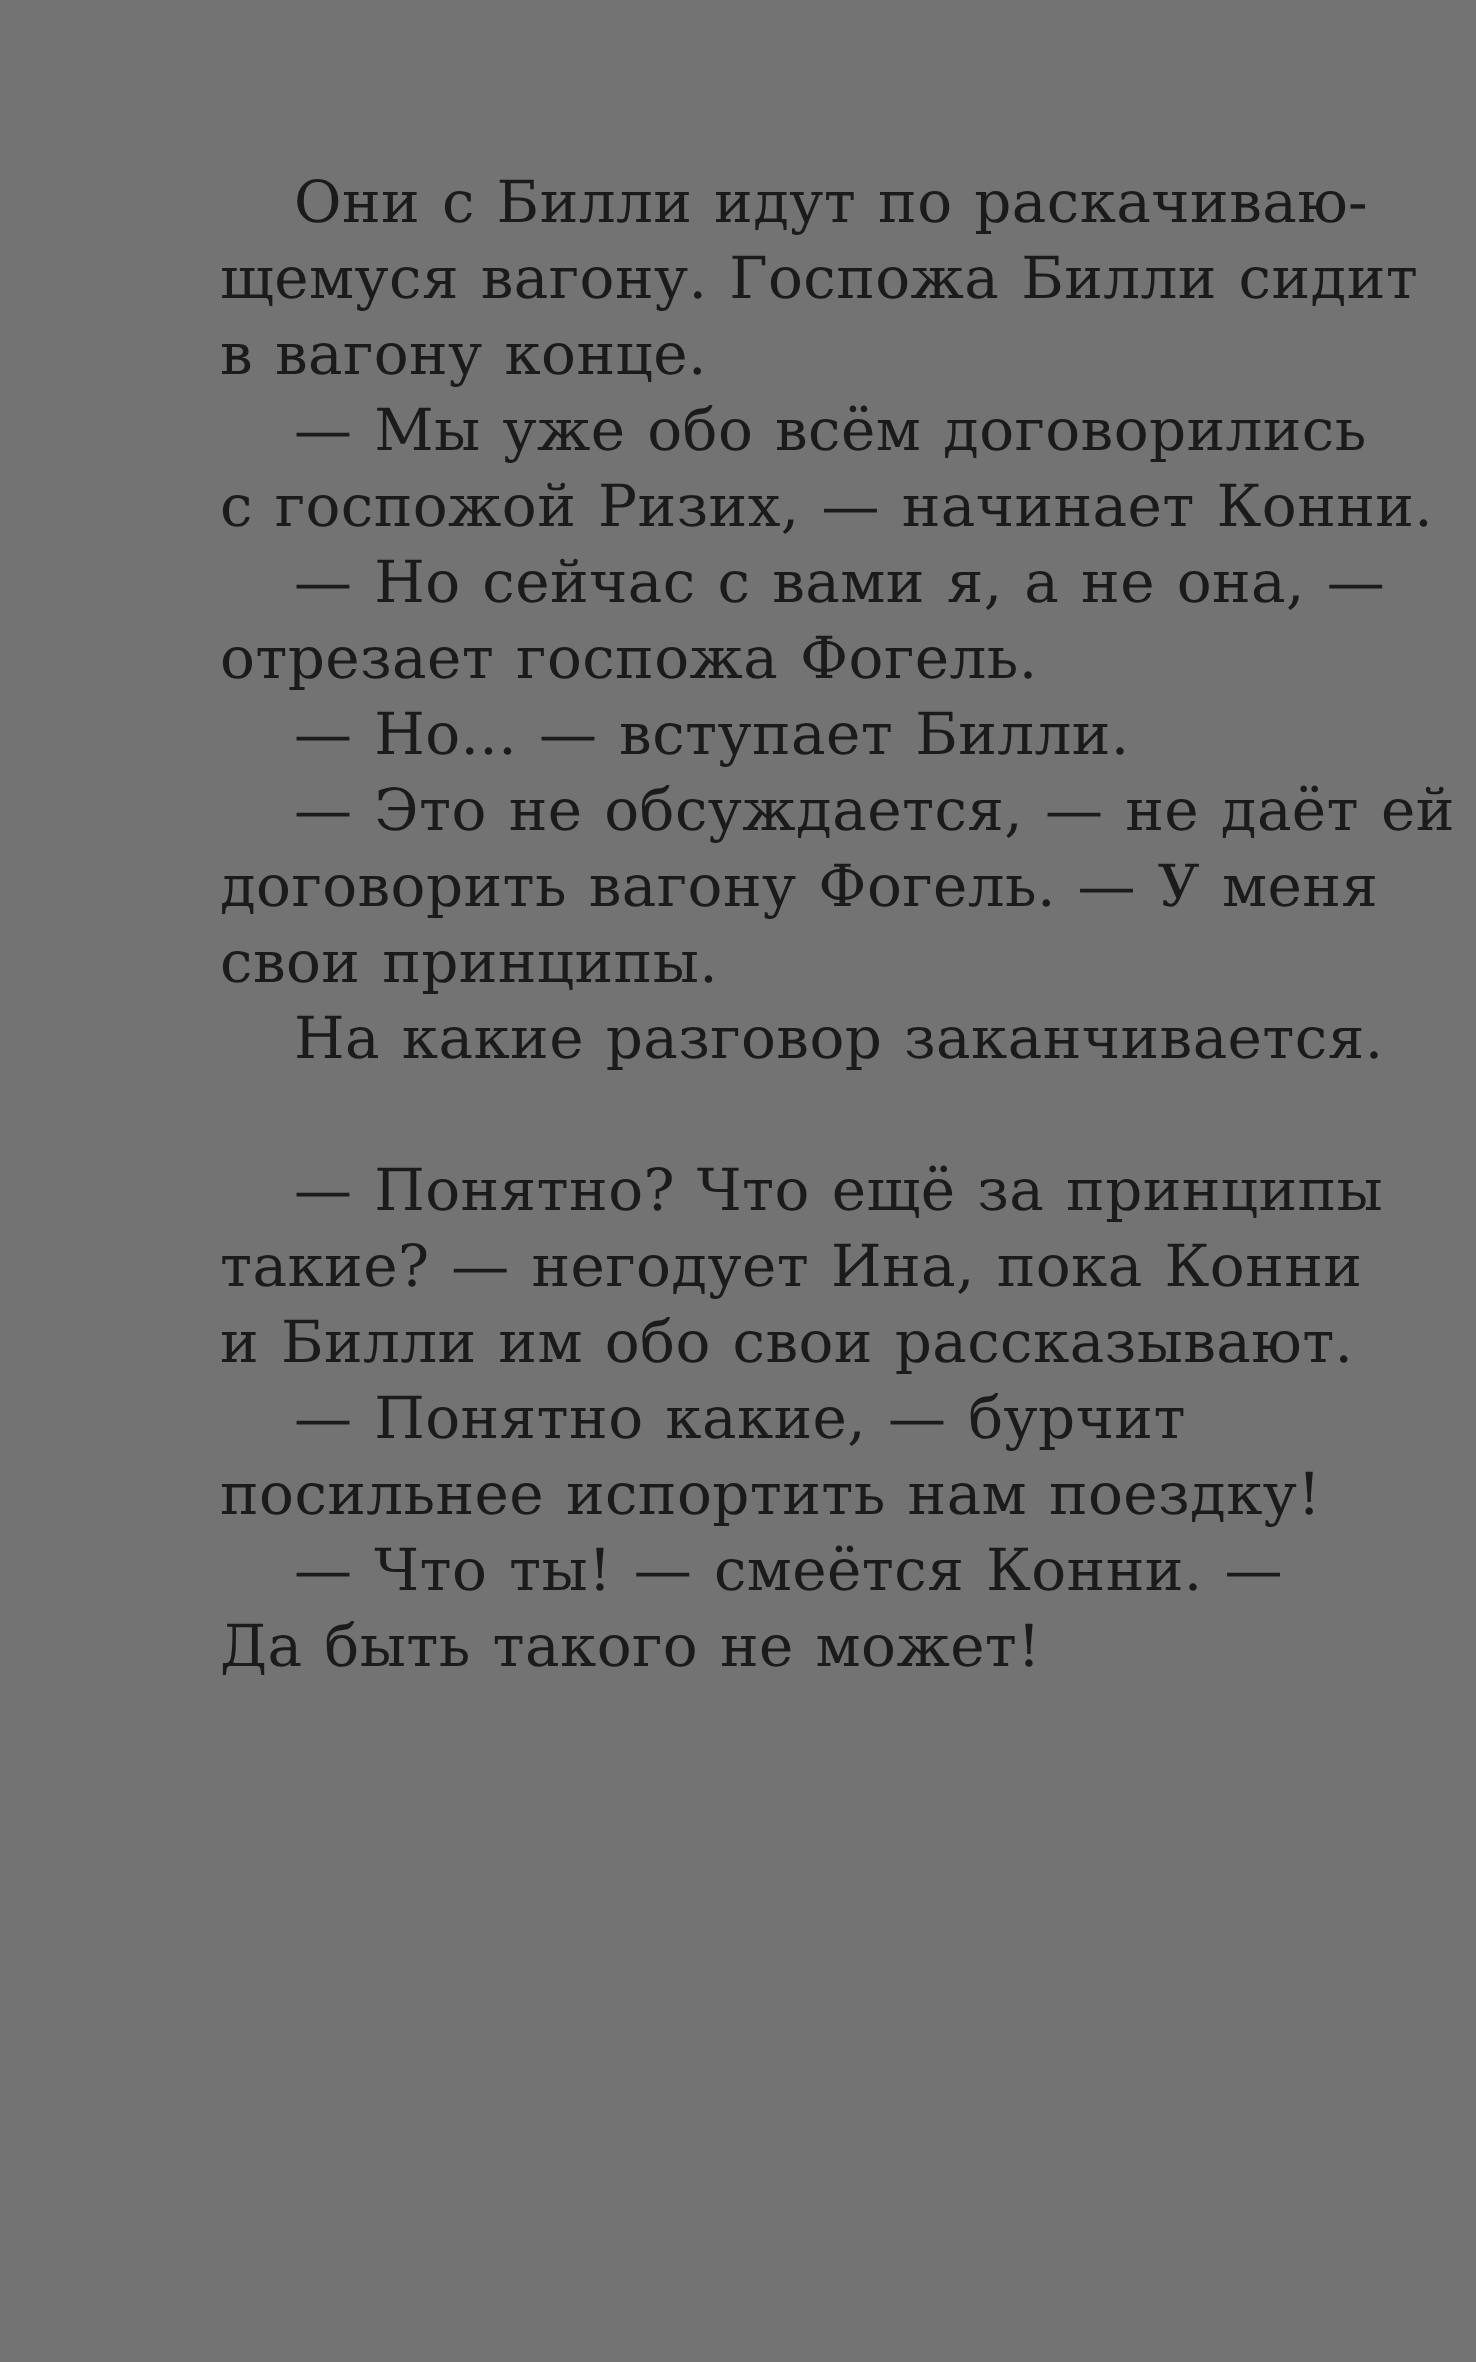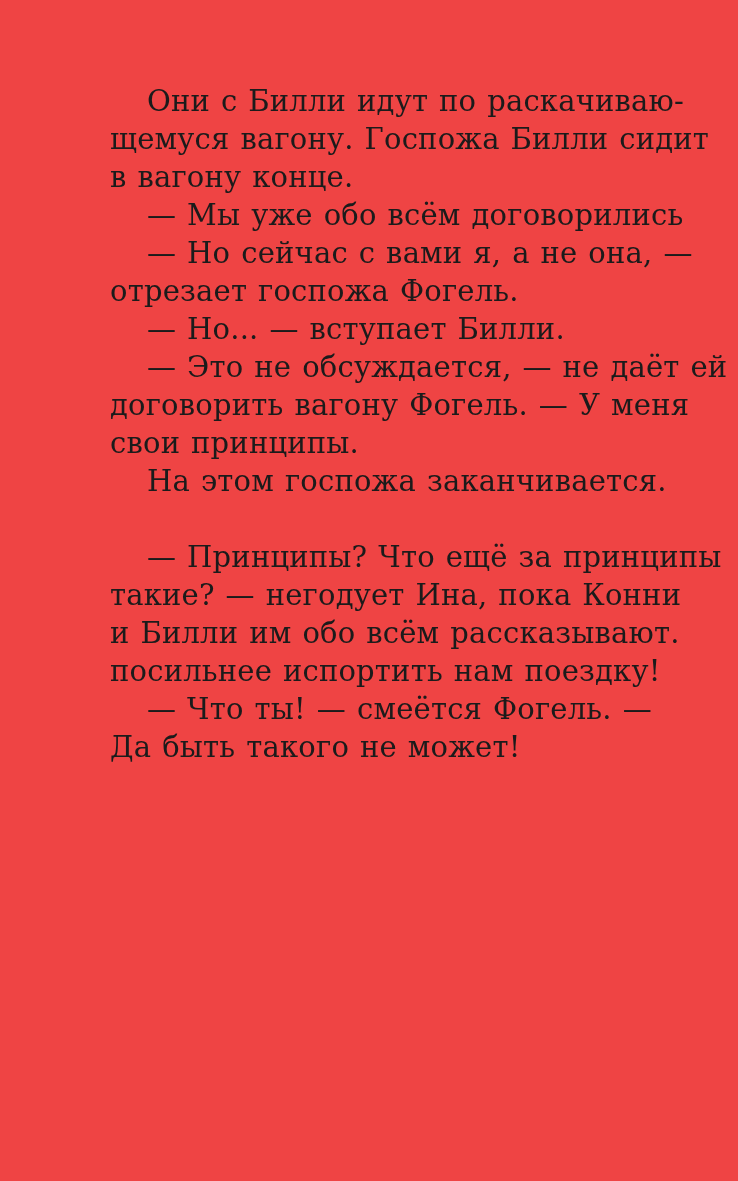--- a/index.html
+++ b/index.html
@@ -4,21 +4,21 @@
 <style>
   html,body{margin:0;padding:0;}
   body{
     width:738px;height:1181px;
     background:#ffffff;
     position:relative;
     overflow:hidden;
     font-family:"DejaVu Serif","Liberation Serif",serif;
   }
   .page{
-    position:absolute;left:0;top:0;width:738px;height:1181px;background:#ef4444;
+    position:absolute;left:0;top:0;width:738px;height:1181px;background:#737373;
   }
   .text-block{
     position:absolute;
     left:110px;top:82px;width:545px;
     font-size:29px;
     line-height:38px;
     color:#1b1b1b;
     word-spacing:1.5px;
     letter-spacing:0.2px;
   }
@@ -37,46 +37,48 @@
 <div class="page">
 
   <div class="text-block">
       <div class="para">
         <div class="line indent">Они с Билли идут по раскачиваю-</div>
         <div class="line">щемуся вагону. Госпожа Билли сидит</div>
         <div class="line">в вагону конце.</div>
       </div>
       <div class="para">
         <div class="line indent">— Мы уже обо всём договорились</div>
+        <div class="line">с госпожой Ризих, — начинает Конни.</div>
       </div>
       <div class="para">
         <div class="line indent">— Но сейчас с вами я, а не она, —</div>
         <div class="line">отрезает госпожа Фогель.</div>
       </div>
       <div class="para">
         <div class="line indent">— Но... — вступает Билли.</div>
       </div>
       <div class="para">
         <div class="line indent">— Это не обсуждается, — не даёт ей</div>
         <div class="line">договорить вагону Фогель. — У меня</div>
         <div class="line">свои принципы.</div>
       </div>
       <div class="para">
-        <div class="line indent">На этом госпожа заканчивается.</div>
+        <div class="line indent">На какие разговор заканчивается.</div>
       </div>
       <div class="para gap">
-        <div class="line indent">— Принципы? Что ещё за принципы</div>
+        <div class="line indent">— Понятно? Что ещё за принципы</div>
         <div class="line">такие? — негодует Ина, пока Конни</div>
-        <div class="line">и Билли им обо всём рассказывают.</div>
+        <div class="line">и Билли им обо свои рассказывают.</div>
       </div>
       <div class="para">
+        <div class="line indent">— Понятно какие, — бурчит</div>
         <div class="line">посильнее испортить нам поездку!</div>
       </div>
       <div class="para">
-        <div class="line indent">— Что ты! — смеётся Фогель. —</div>
+        <div class="line indent">— Что ты! — смеётся Конни. —</div>
         <div class="line">Да быть такого не может!</div>
       </div>
     </div>
 
   <div class="illustration">
 
     
     
 
     

